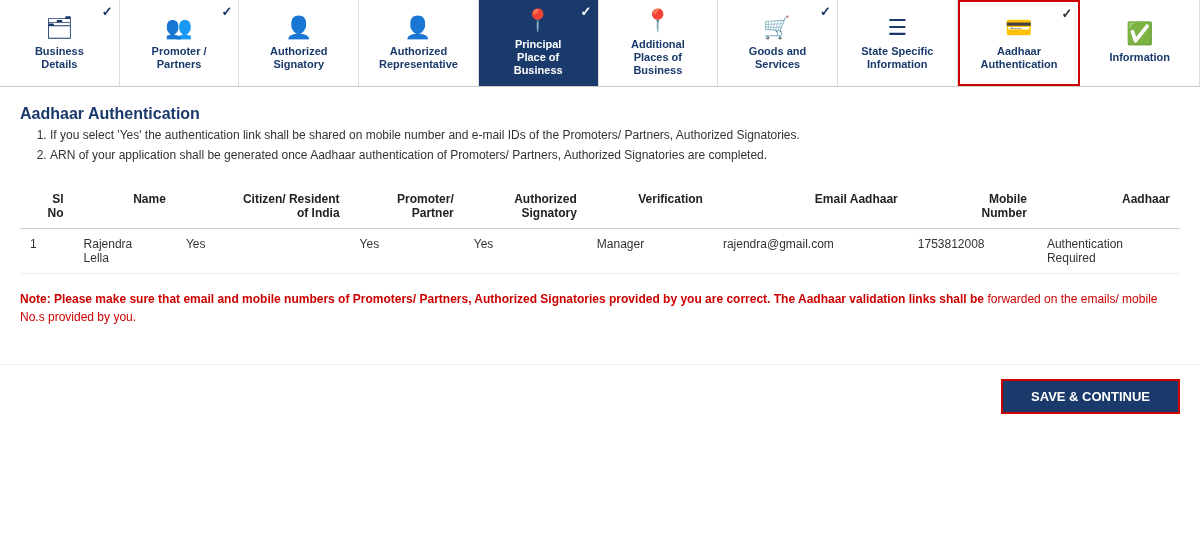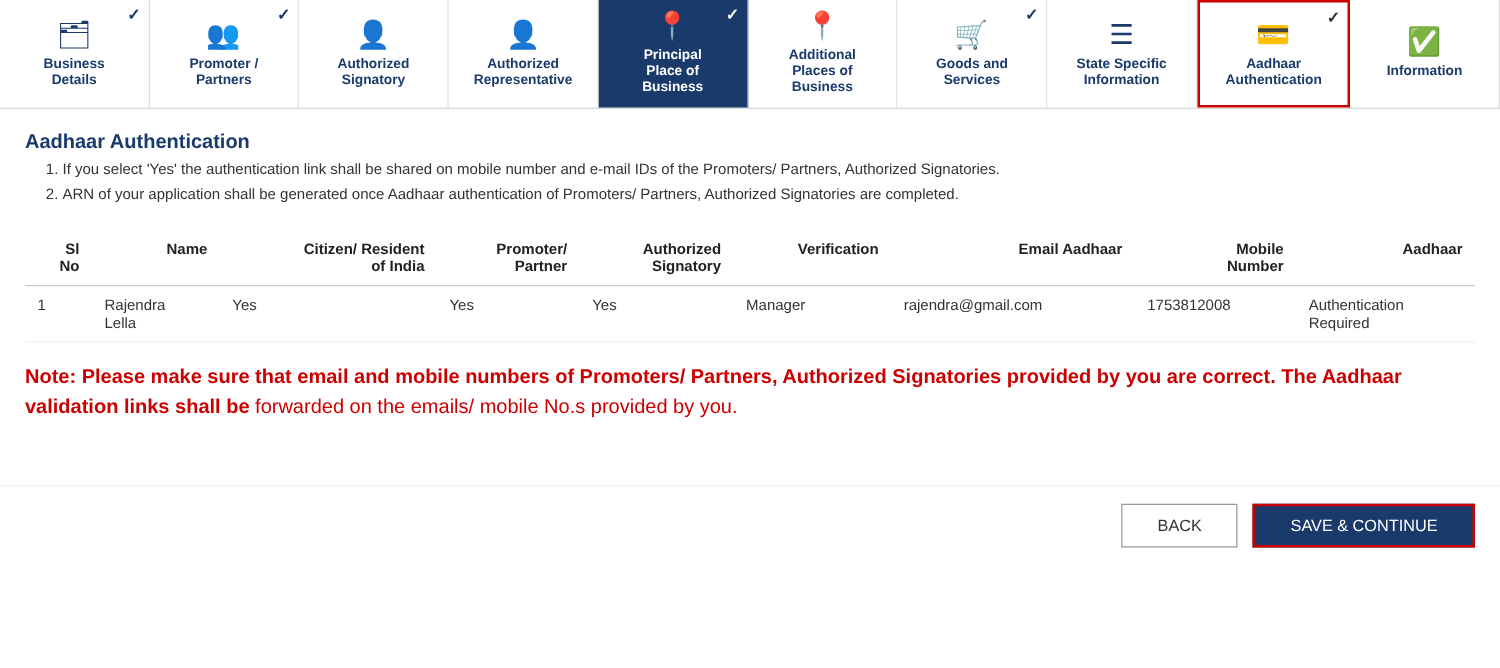--- a/index.html
+++ b/index.html
@@ -150,23 +150,23 @@
       padding: 8px 10px;
       font-size: 12px;
       color: #333;
       vertical-align: top;
       border-bottom: 1px solid #eee;
     }
 
     
     .red-note {
       color: #c00;
-      font-size: 16px;
+      font-size: 12px;
       line-height: 1.5;
-      margin-bottom: 32px;
+      margin-bottom: 20px;
     }
     .red-note strong {
       font-weight: bold;
     }
 
     
     .footer-buttons {
       display: flex;
       justify-content: flex-end;
       gap: 12px;
@@ -182,21 +182,21 @@
       cursor: pointer;
       font-weight: normal;
     }
     .btn-save {
       padding: 8px 28px;
       border: 2px solid #c00;
       background: #1a3a6b;
       color: #fff;
       font-size: 13px;
       cursor: pointer;
-      font-weight: normal;
+      font-weight: bold;
     }
   </style>
 </head>
 <body>
 
 <div class="nav-tabs">
 
   <div class="nav-tab">
     <span class="check-mark">✓</span>
     <span class="tab-icon">🗂</span>
@@ -294,15 +294,14 @@
     </tbody>
   </table>
 
   <div class="red-note">
     <strong>Note: Please make sure that email and mobile numbers of Promoters/ Partners, Authorized Signatories provided by you are correct. The Aadhaar validation links shall be</strong> forwarded on the emails/ mobile No.s provided by you.
   </div>
 
 </div>
 
 <div class="footer-buttons">
-  <button class="btn-back">BACK</button>
   <button class="btn-save">SAVE &amp; CONTINUE</button>
 </div>
 
 </body></html>

